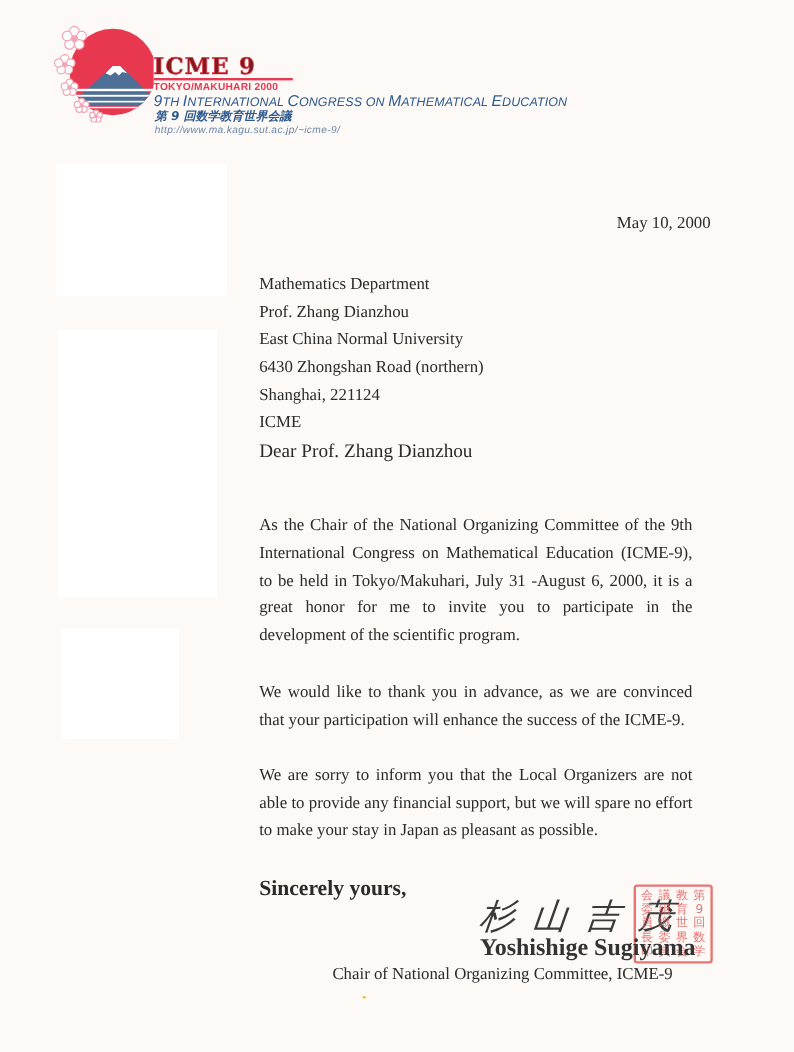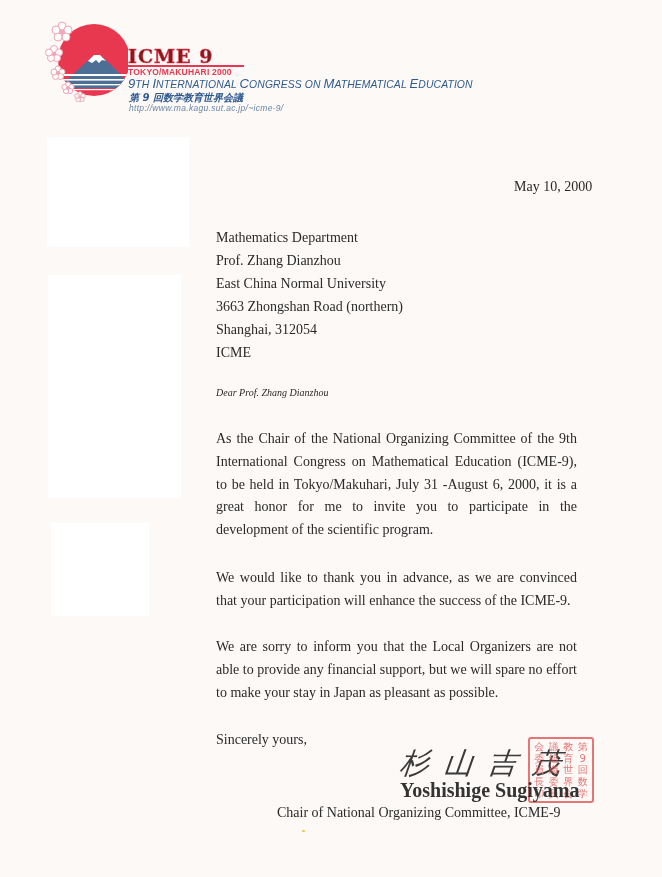--- a/index.html
+++ b/index.html
@@ -40,29 +40,29 @@
     
     .redact { background: #ffffff; }
     .redact-1 { left: 47px; top: 137px; width: 142px; height: 110px; }
     .redact-2 { left: 48px; top: 275px; width: 133px; height: 223px; }
     .redact-3 { left: 51px; top: 523px; width: 98px; height: 93px; }
 
     
     .date { left: 514px; top: 178px; font-size: 14px; line-height: 18px; }
     .address { left: 216px; top: 226px; font-size: 14px; line-height: 23px; }
     .address div { white-space: nowrap; }
-    .salutation { left: 216px; top: 384px; font-size: 10px; line-height: 18px; font-style: italic; }
+    .salutation { left: 216px; top: 368px; font-size: 16px; line-height: 18px; }
     .para {
       left: 216px; width: 361px; font-size: 14px; line-height: 22.8px;
       text-align: justify;
     }
     .para-1 { top: 428px; }
     .para-2 { top: 567px; }
     .para-3 { top: 636px; }
-    .closing { left: 216px; top: 731px; font-size: 14px; line-height: 18px; }
+    .closing { left: 216px; top: 731px; font-size: 18px; line-height: 18px; font-weight: bold; }
 
     
     .sig-hand {
       left: 400px; top: 748px; font-family: "DejaVu Serif", serif; font-size: 29px;
       color: #3a3a3a; letter-spacing: 15px; line-height: 30px; font-style: italic;
       transform: skewX(-6deg);
     }
     .sig-name {
       left: 400px; top: 781px; font-size: 20px; font-weight: bold; line-height: 18px;
       color: #333;
@@ -157,22 +157,22 @@
 <div class="abs redact redact-1"></div>
 <div class="abs redact redact-2"></div>
 <div class="abs redact redact-3"></div>
 
 <div class="abs date">May 10, 2000</div>
 
 <div class="abs address">
   <div>Mathematics Department</div>
   <div>Prof. Zhang Dianzhou</div>
   <div>East China Normal University</div>
-  <div>3663 Zhongshan Road (northern)</div>
-  <div>Shanghai, 312054</div>
+  <div>6430 Zhongshan Road (northern)</div>
+  <div>Shanghai, 221124</div>
   <div>ICME</div>
 </div>
 
 <div class="abs salutation">Dear Prof. Zhang Dianzhou</div>
 
 <div class="abs para para-1">As the Chair of the National Organizing Committee of the 9th International Congress on Mathematical Education (ICME-9), to be held in Tokyo/Makuhari, July 31 -August 6, 2000, it is a great honor for me to invite you to participate in the development of the scientific program.</div>
 <div class="abs para para-2">We would like to thank you in advance, as we are convinced that your participation will enhance the success of the ICME-9.</div>
 <div class="abs para para-3">We are sorry to inform you that the Local Organizers are not able to provide any financial support, but we will spare no effort to make your stay in Japan as pleasant as possible.</div>
 
 <div class="abs closing">Sincerely yours,</div>

